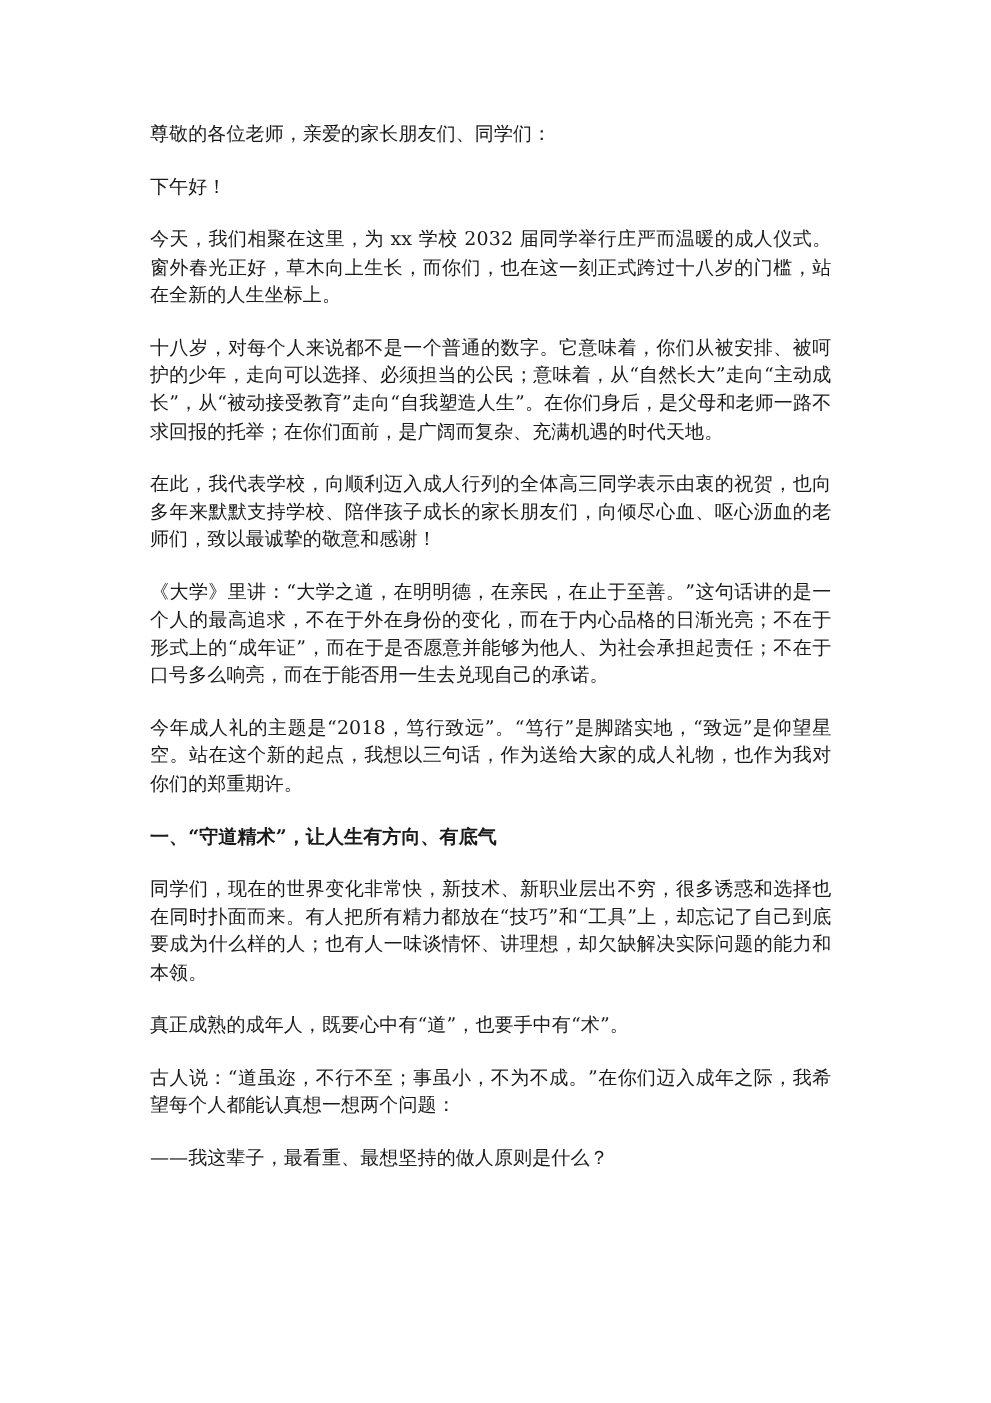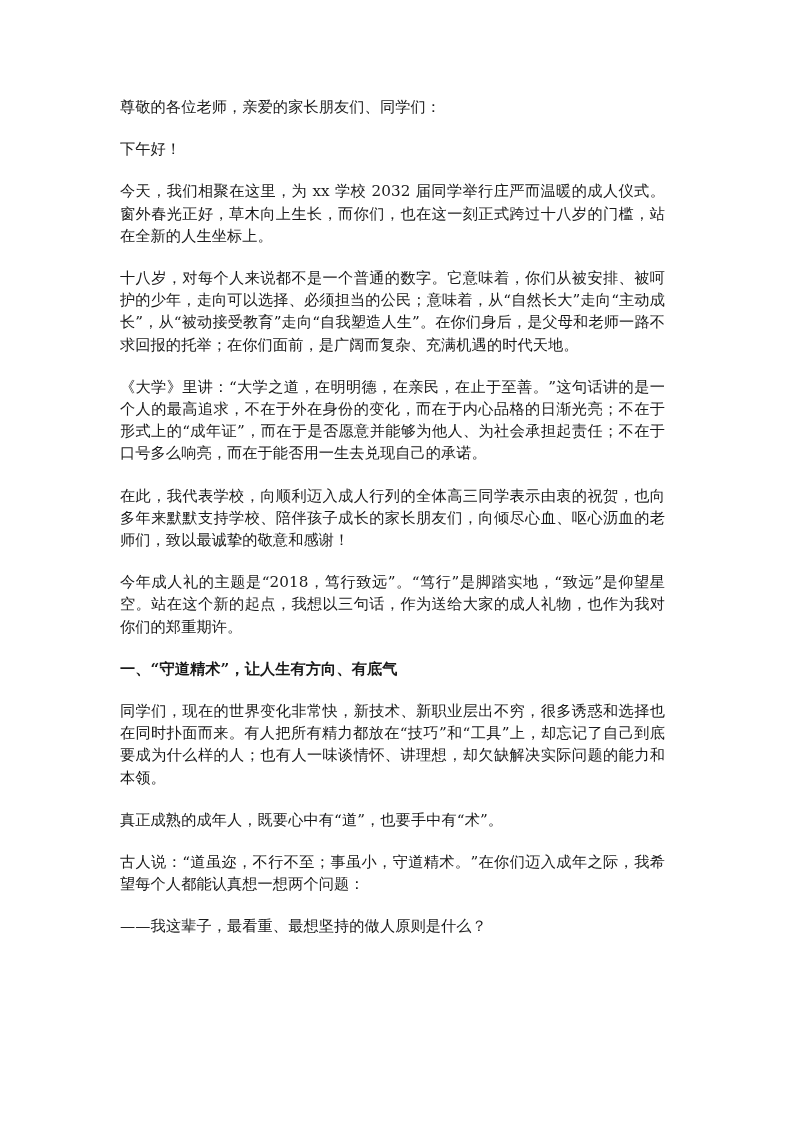--- a/index.html
+++ b/index.html
@@ -35,21 +35,21 @@
   }
 </style>
 </head>
 <body>
 
 <div class="page">
   <p class="para">尊敬的各位老师，亲爱的家长朋友们、同学们：</p>
   <p class="para">下午好！</p>
   <p class="para">今天，我们相聚在这里，为 xx 学校 2032 届同学举行庄严而温暖的成人仪式。窗外春光正好，草木向上生长，而你们，也在这一刻正式跨过十八岁的门槛，站在全新的人生坐标上。</p>
   <p class="para">十八岁，对每个人来说都不是一个普通的数字。它意味着，你们从被安排、被呵护的少年，走向可以选择、必须担当的公民；意味着，从“自然长大”走向“主动成长”，从“被动接受教育”走向“自我塑造人生”。在你们身后，是父母和老师一路不求回报的托举；在你们面前，是广阔而复杂、充满机遇的时代天地。</p>
+  <p class="para">在此，我代表学校，向顺利迈入成人行列的全体高三同学表示由衷的祝贺，也向多年来默默支持学校、陪伴孩子成长的家长朋友们，向倾尽心血、呕心沥血的老师们，致以最诚挚的敬意和感谢！</p>
   <p class="para">《大学》里讲：“大学之道，在明明德，在亲民，在止于至善。”这句话讲的是一个人的最高追求，不在于外在身份的变化，而在于内心品格的日渐光亮；不在于形式上的“成年证”，而在于是否愿意并能够为他人、为社会承担起责任；不在于口号多么响亮，而在于能否用一生去兑现自己的承诺。</p>
-  <p class="para">在此，我代表学校，向顺利迈入成人行列的全体高三同学表示由衷的祝贺，也向多年来默默支持学校、陪伴孩子成长的家长朋友们，向倾尽心血、呕心沥血的老师们，致以最诚挚的敬意和感谢！</p>
   <p class="para">今年成人礼的主题是“2018，笃行致远”。“笃行”是脚踏实地，“致远”是仰望星空。站在这个新的起点，我想以三句话，作为送给大家的成人礼物，也作为我对你们的郑重期许。</p>
   <p class="para heading">一、“守道精术”，让人生有方向、有底气</p>
   <p class="para">同学们，现在的世界变化非常快，新技术、新职业层出不穷，很多诱惑和选择也在同时扑面而来。有人把所有精力都放在“技巧”和“工具”上，却忘记了自己到底要成为什么样的人；也有人一味谈情怀、讲理想，却欠缺解决实际问题的能力和本领。</p>
   <p class="para">真正成熟的成年人，既要心中有“道”，也要手中有“术”。</p>
-  <p class="para">古人说：“道虽迩，不行不至；事虽小，守道精术。”在你们迈入成年之际，我希望每个人都能认真想一想两个问题：</p>
+  <p class="para">古人说：“道虽迩，不行不至；事虽小，不为不成。”在你们迈入成年之际，我希望每个人都能认真想一想两个问题：</p>
   <p class="para">——我这辈子，最看重、最想坚持的做人原则是什么？</p>
 </div>
 
 </body></html>

